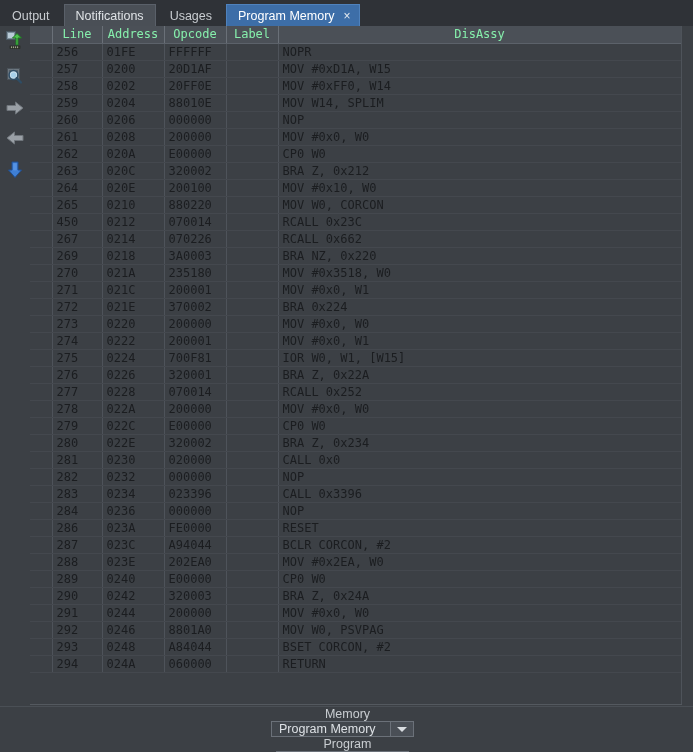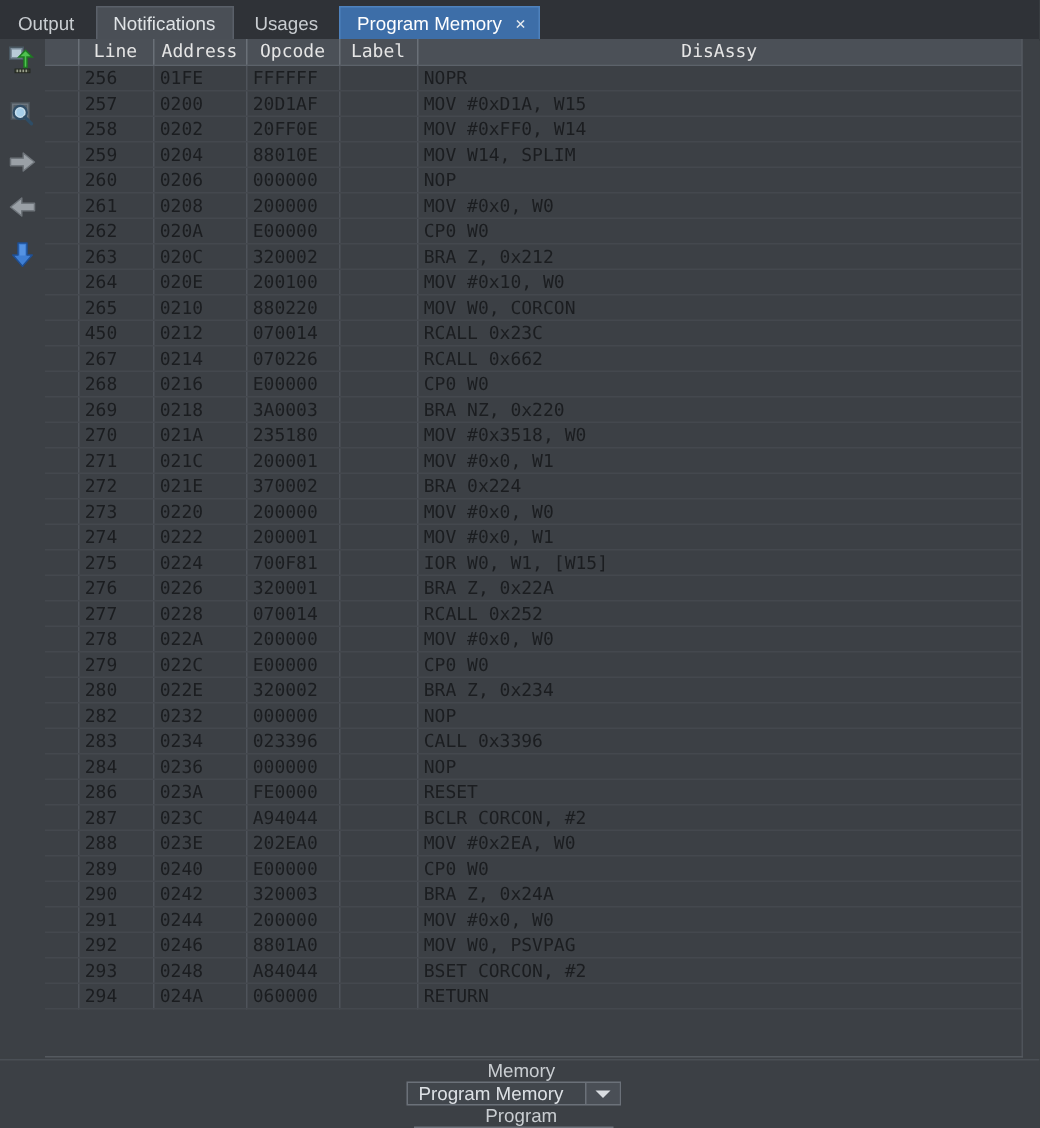--- a/index.html
+++ b/index.html
@@ -75,21 +75,21 @@
   table.mem{
     border-collapse:collapse;
     table-layout:fixed;
     width:651px;
     font-family:"DejaVu Sans Mono","Liberation Mono",monospace;
     font-size:12px;
   }
   table.mem th{
     height:17px;
     background:#4b5057;
-    color:#e5e5e5;
+    color:#86efac;
     font-weight:normal;
     font-size:12px;
     border-right:1px solid #6a7078;
     border-bottom:1px solid #5c626a;
     padding:0 4px;
     text-align:center;
     box-sizing:border-box;
     font-family:"DejaVu Sans Mono","Liberation Mono",monospace;
   }
   table.mem td{
@@ -356,28 +356,20 @@
           <tr>
             <td class="gut"></td>
             <td>267</td>
             <td>0214</td>
             <td>070226</td>
             <td></td>
             <td>RCALL 0x662</td>
           </tr>
           <tr>
             <td class="gut"></td>
-            <td>268</td>
-            <td>0216</td>
-            <td>E00000</td>
-            <td></td>
-            <td>CP0 W0</td>
-          </tr>
-          <tr>
-            <td class="gut"></td>
             <td>269</td>
             <td>0218</td>
             <td>3A0003</td>
             <td></td>
             <td>BRA NZ, 0x220</td>
           </tr>
           <tr>
             <td class="gut"></td>
             <td>270</td>
             <td>021A</td>
@@ -457,20 +449,28 @@
             <td></td>
             <td>CP0 W0</td>
           </tr>
           <tr>
             <td class="gut"></td>
             <td>280</td>
             <td>022E</td>
             <td>320002</td>
             <td></td>
             <td>BRA Z, 0x234</td>
+          </tr>
+          <tr>
+            <td class="gut"></td>
+            <td>281</td>
+            <td>0230</td>
+            <td>020000</td>
+            <td></td>
+            <td>CALL 0x0</td>
           </tr>
           <tr>
             <td class="gut"></td>
             <td>282</td>
             <td>0232</td>
             <td>000000</td>
             <td></td>
             <td>NOP</td>
           </tr>
           <tr>

